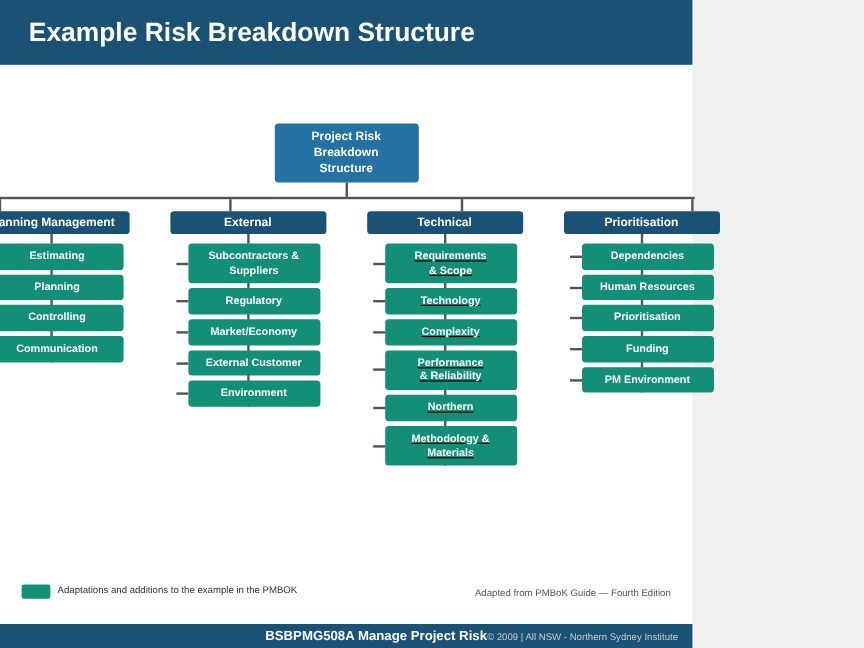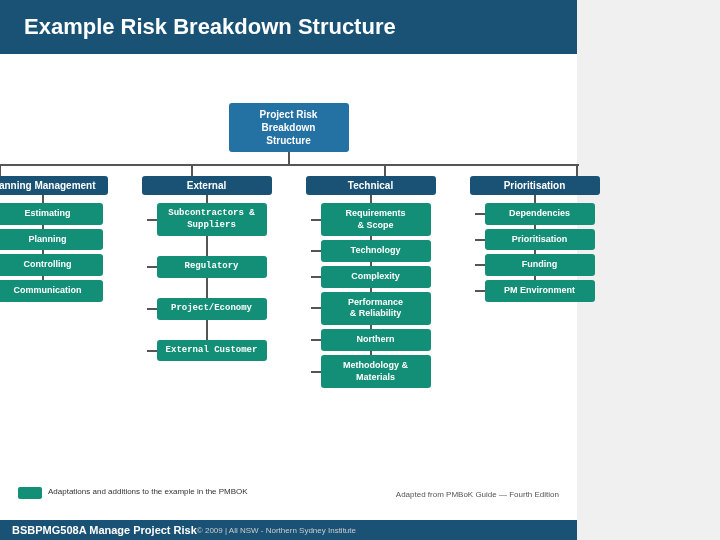--- a/index.html
+++ b/index.html
@@ -147,21 +147,21 @@
       color: #333;
     }
     .adapted-text {
       font-size: 8px;
       color: #555;
       text-align: right;
     }
     .bottom-bar {
       background: #1a5276;
       display: flex;
-      justify-content: flex-start;
+      justify-content: flex-end;
       align-items: center;
       padding: 4px 12px;
     }
     .bottom-bar-left {
       color: white;
       font-size: 11px;
       font-weight: bold;
     }
     .bottom-bar-right {
       color: #ccc;
@@ -231,44 +231,48 @@
             <div class="item-row">
               <div class="item-connector-h"></div>
               <div class="item-box bg-teal">Communication</div>
             </div>
           </div>
         </div>
 
         <div class="column">
           <div class="col-header bg-dark-blue">External</div>
           <div class="col-connector"></div>
-          <div class="col-items" style="gap:20px;font-family:Liberation Mono, monospace;">
+          <div class="col-items" style="gap:4px;">
             <div class="item-row">
               <div class="item-connector-h"></div>
               <div class="item-box bg-teal">Subcontractors &amp;<br>Suppliers</div>
             </div>
             <div class="item-row">
               <div class="item-connector-h"></div>
               <div class="item-box bg-teal">Regulatory</div>
             </div>
             <div class="item-row">
               <div class="item-connector-h"></div>
-              <div class="item-box bg-teal">Project/Economy</div>
+              <div class="item-box bg-teal">Market/Economy</div>
             </div>
             <div class="item-row">
               <div class="item-connector-h"></div>
               <div class="item-box bg-teal">External Customer</div>
+            </div>
+            <div class="item-row">
+              <div class="item-connector-h"></div>
+              <div class="item-box bg-teal">Environment</div>
             </div>
           </div>
         </div>
 
         <div class="column">
           <div class="col-header bg-dark-blue">Technical</div>
           <div class="col-connector"></div>
-          <div class="col-items" style="gap:4px;">
+          <div class="col-items" style="gap:4px;text-decoration:underline;">
             <div class="item-row">
               <div class="item-connector-h"></div>
               <div class="item-box bg-teal">Requirements<br>&amp; Scope</div>
             </div>
             <div class="item-row">
               <div class="item-connector-h"></div>
               <div class="item-box bg-teal">Technology</div>
             </div>
             <div class="item-row">
               <div class="item-connector-h"></div>
@@ -289,20 +293,24 @@
           </div>
         </div>
 
         <div class="column">
           <div class="col-header bg-dark-blue">Prioritisation</div>
           <div class="col-connector"></div>
           <div class="col-items" style="gap:4px;">
             <div class="item-row">
               <div class="item-connector-h"></div>
               <div class="item-box bg-teal">Dependencies</div>
+            </div>
+            <div class="item-row">
+              <div class="item-connector-h"></div>
+              <div class="item-box bg-teal">Human Resources</div>
             </div>
             <div class="item-row">
               <div class="item-connector-h"></div>
               <div class="item-box bg-teal">Prioritisation</div>
             </div>
             <div class="item-row">
               <div class="item-connector-h"></div>
               <div class="item-box bg-teal">Funding</div>
             </div>
             <div class="item-row">

